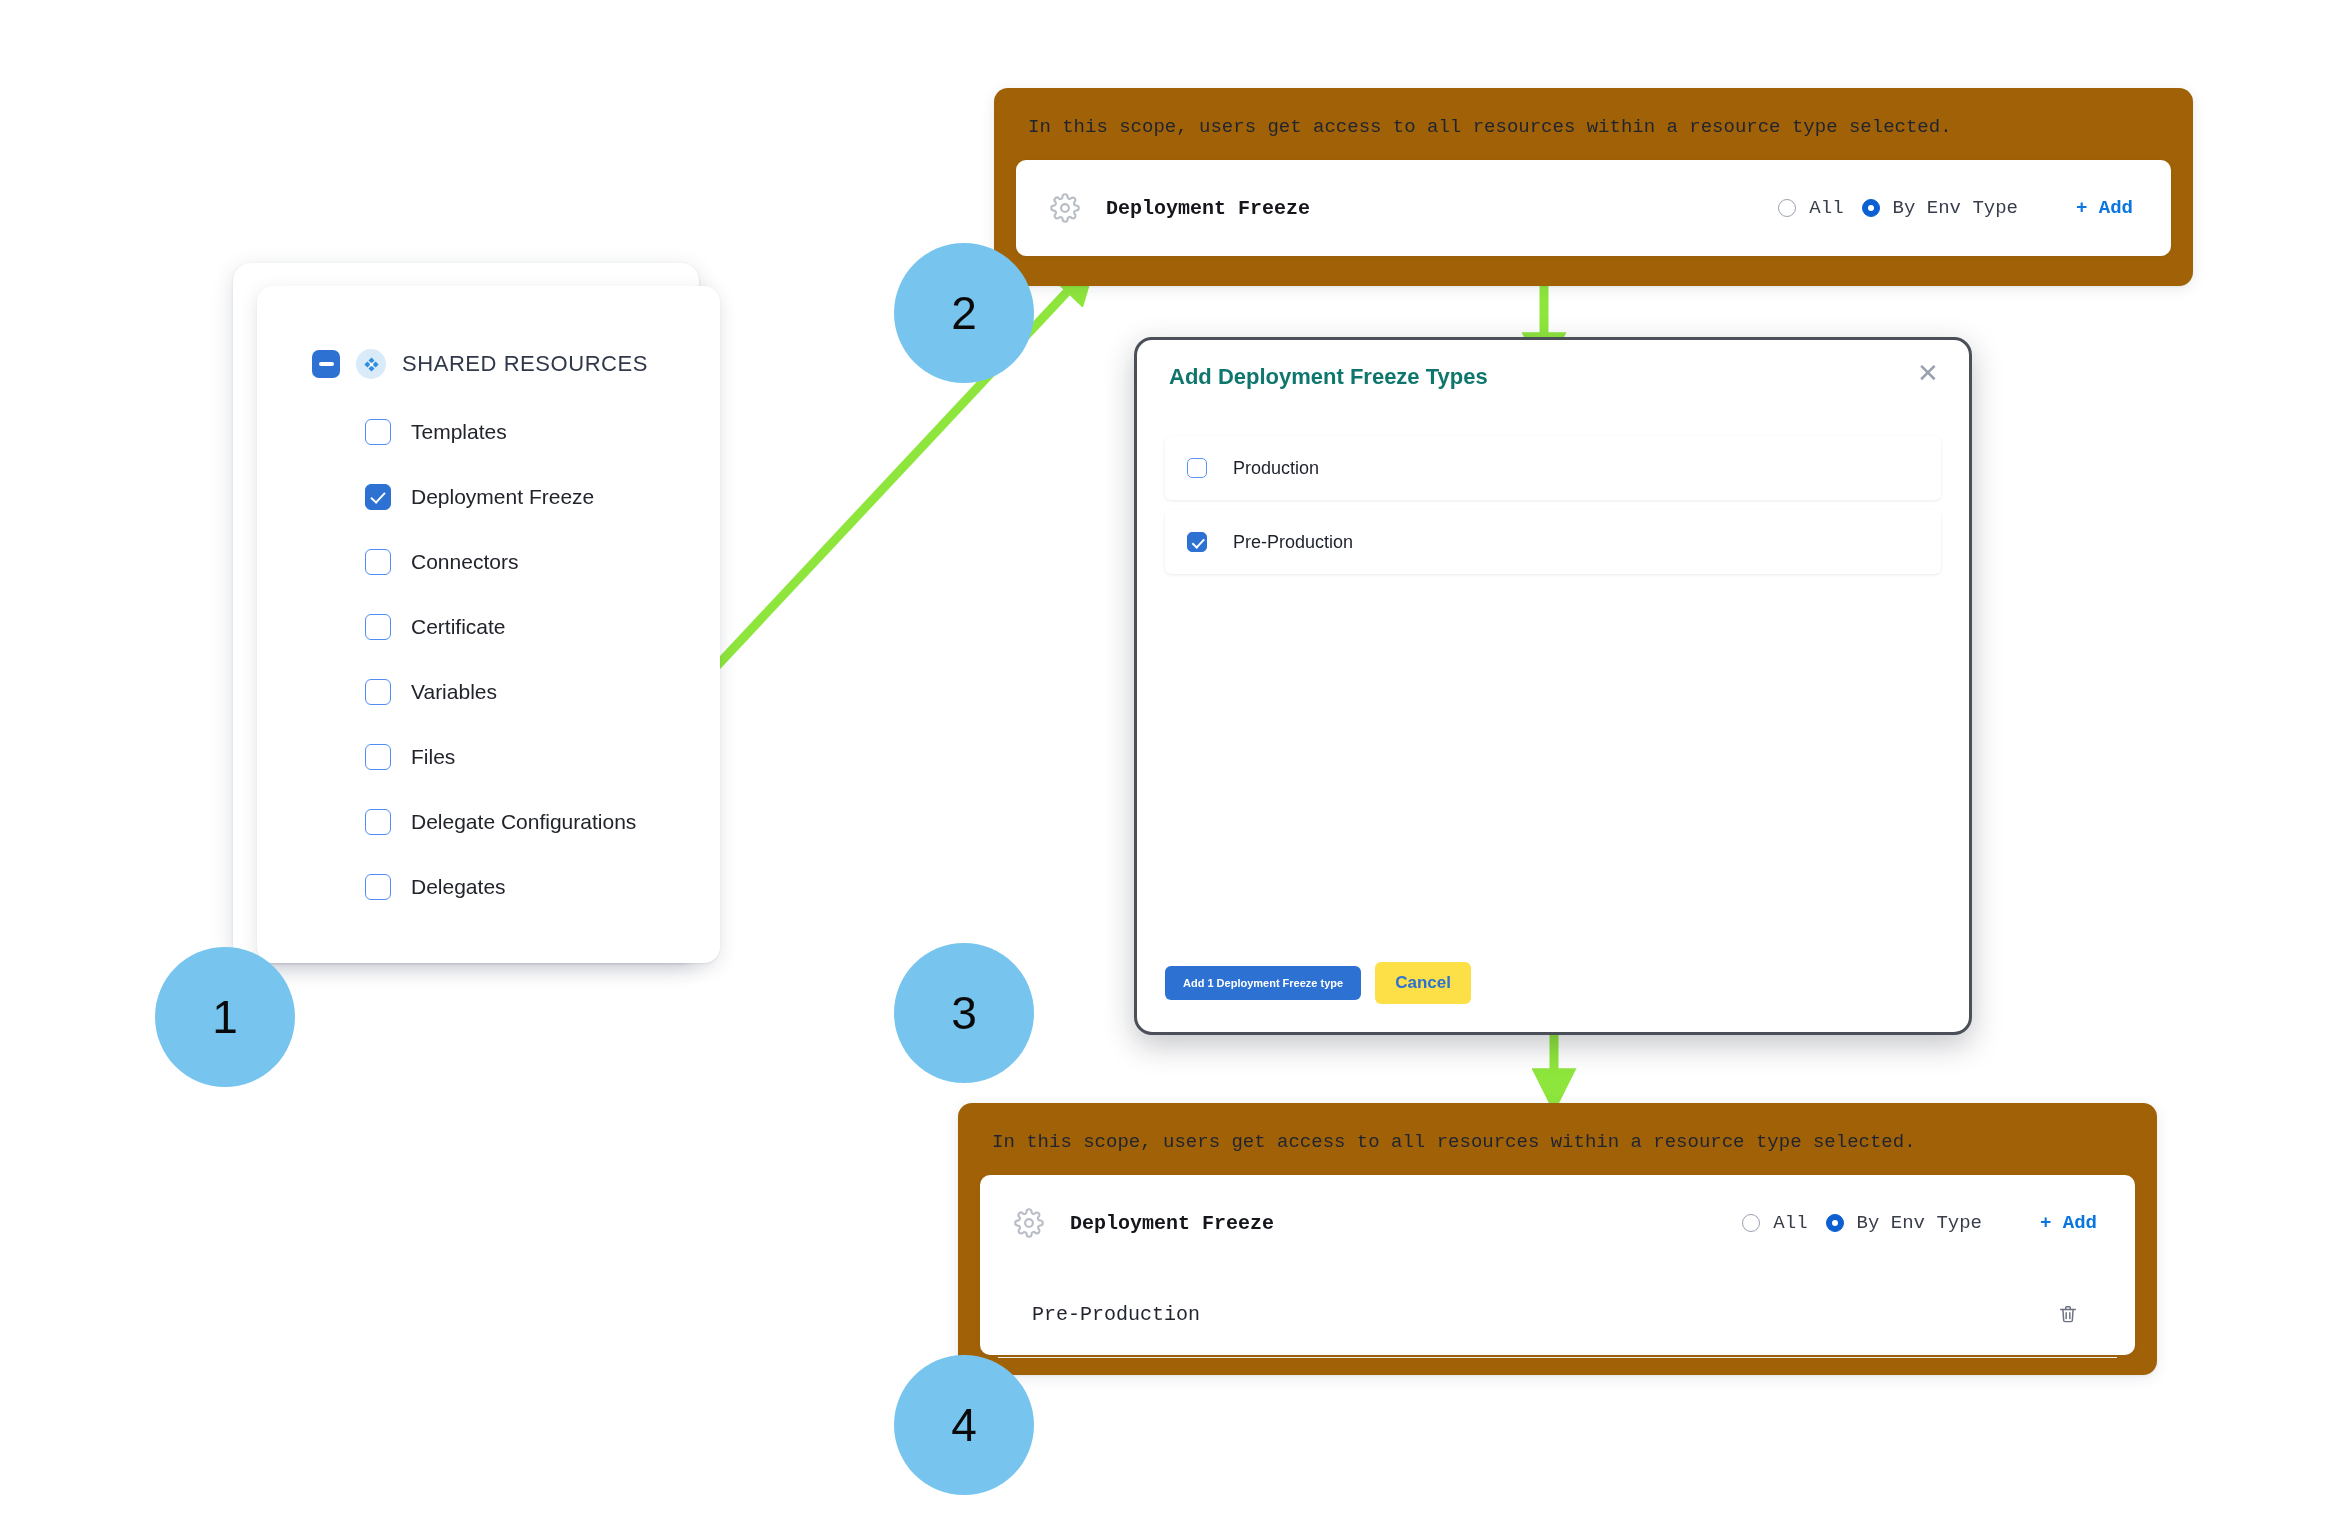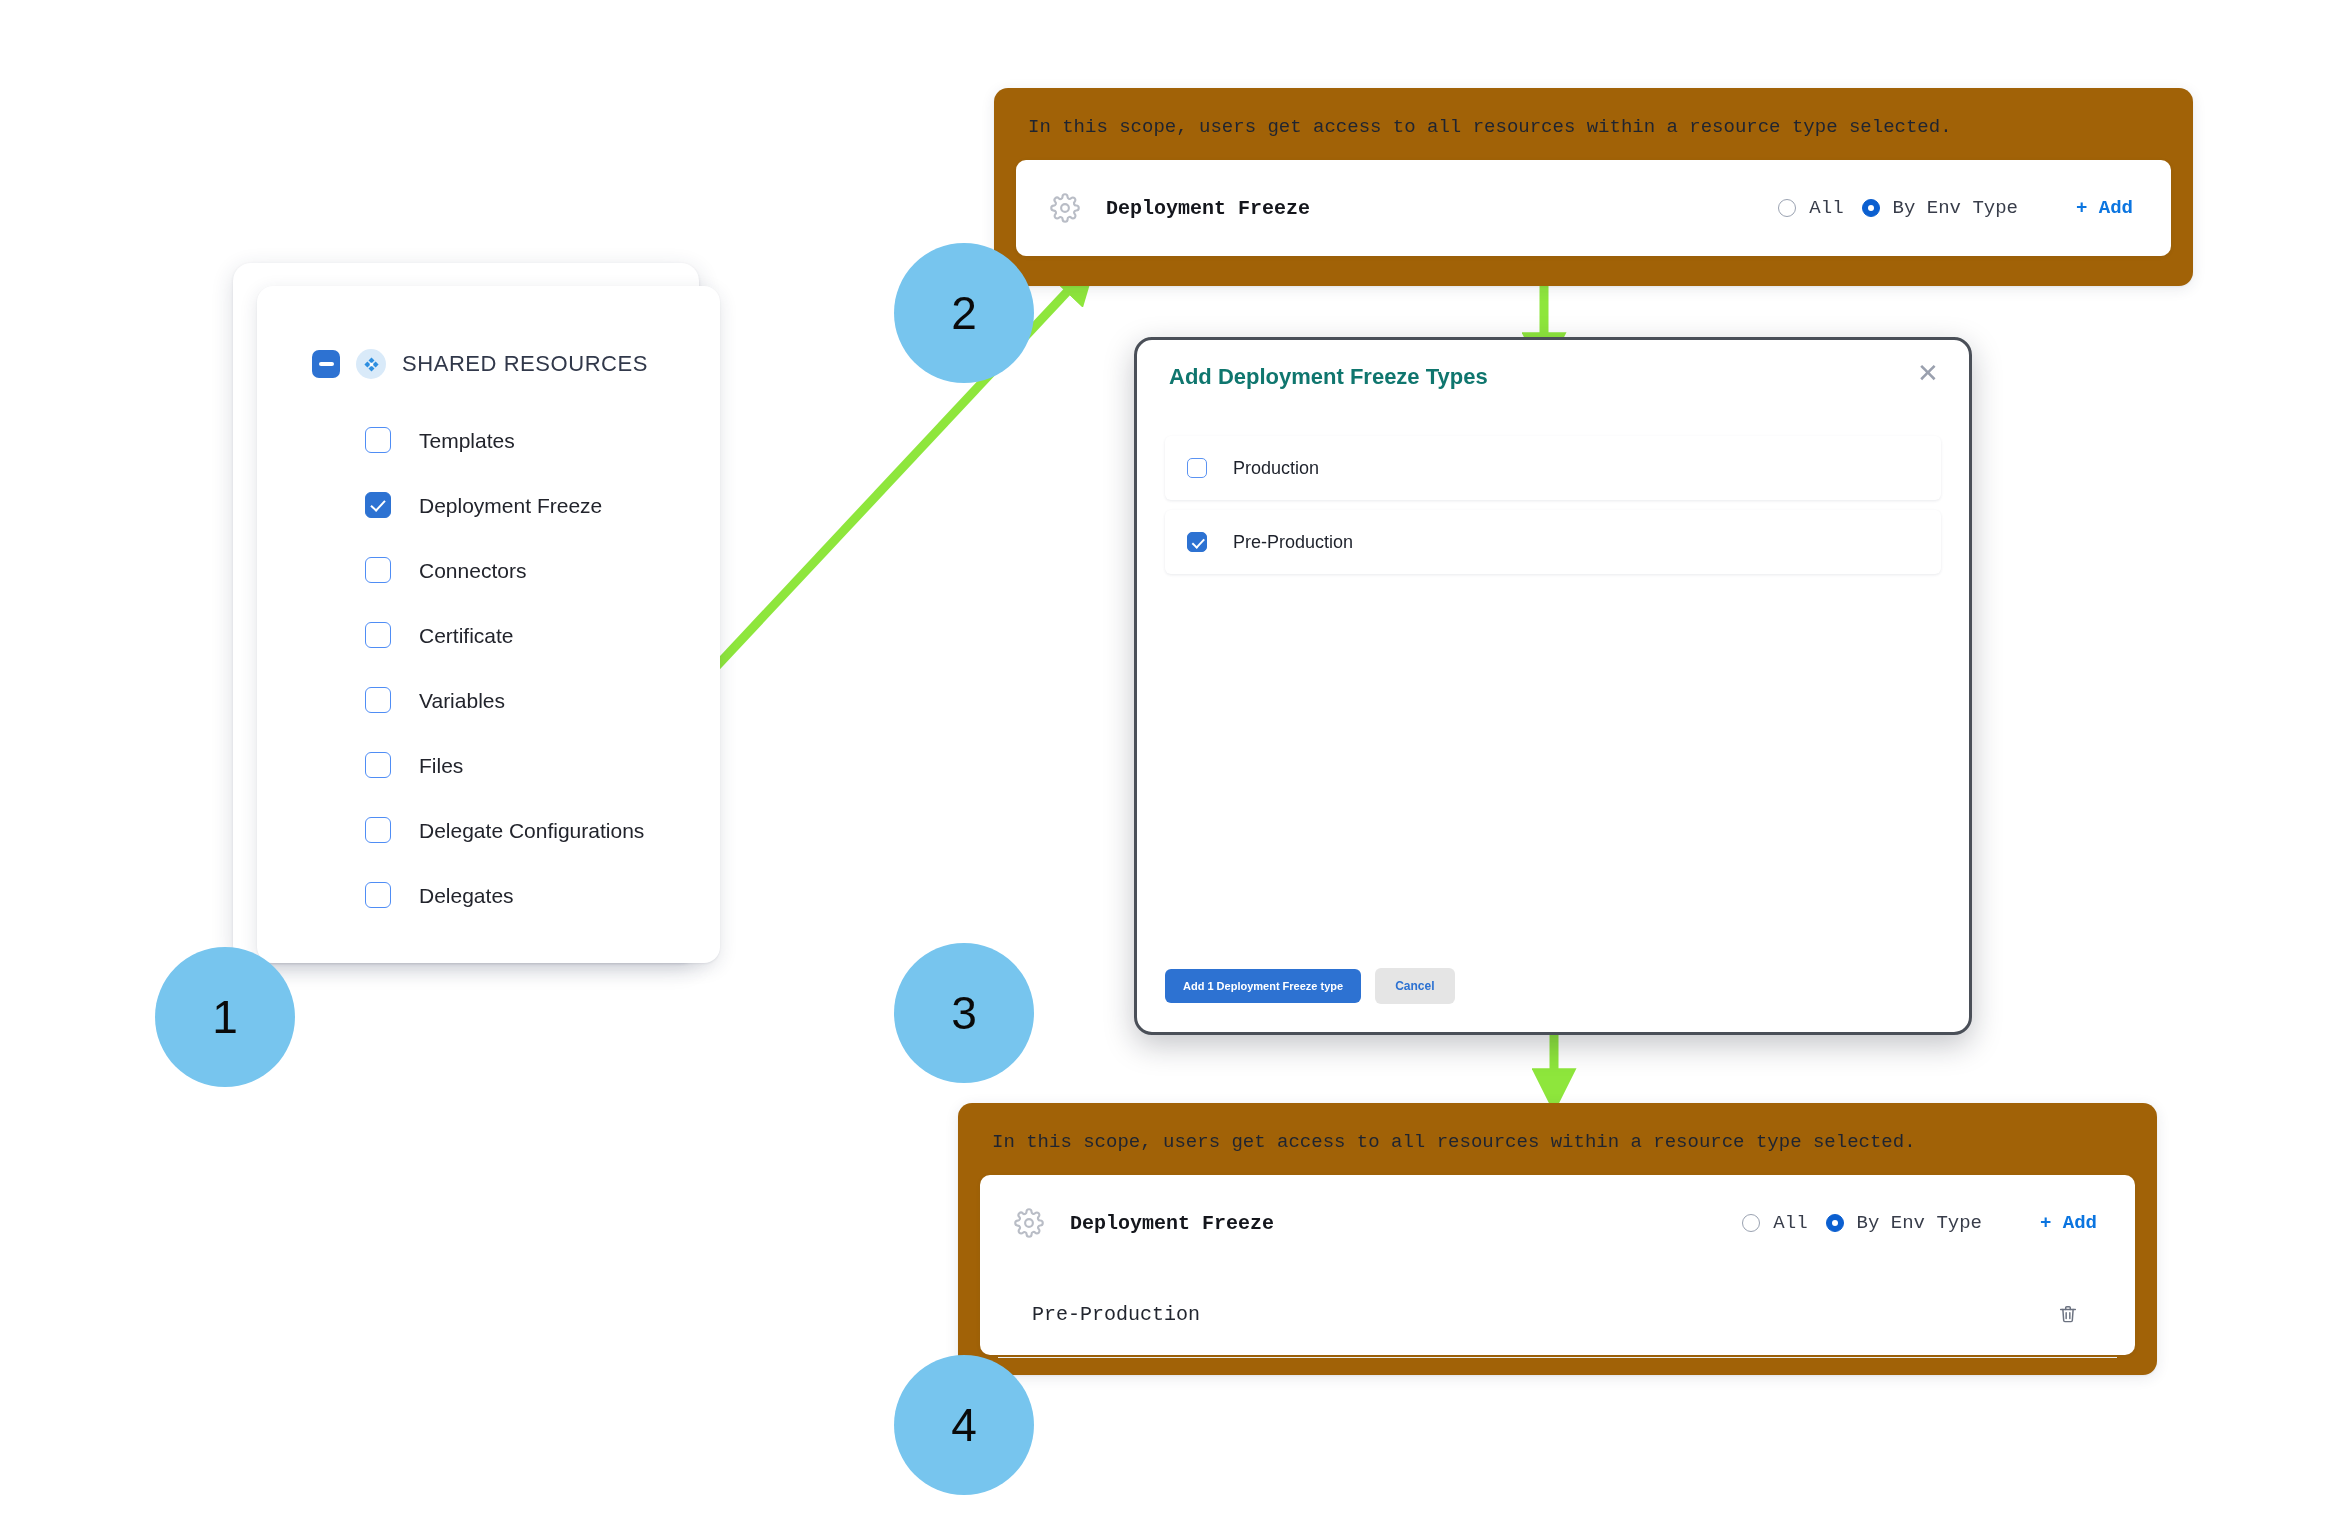--- a/index.html
+++ b/index.html
@@ -102,22 +102,22 @@
   }
 
   .tree-list {
     position: absolute;
     left: 108px;
     top: 124px;
     width: 340px;
   }
   .tree-item {
     display: flex;
-    align-items: flex-end;
-    gap: 28px;
+    align-items: center;
+    gap: 20px;
     height: 43px;
     margin-bottom: 22px;
   }
   .cb {
     width: 26px;
     height: 26px;
     border-radius: 6px;
     border: 1.8px solid #4f8df5;
     background: #ffffff;
     box-sizing: border-box;
@@ -355,23 +355,23 @@
     background: #2d72d2;
     color: #ffffff;
     font-size: 11px;
     font-weight: bold;
     border-radius: 6px;
     padding: 11px 18px;
     border: none;
     font-family: "Liberation Sans", sans-serif;
   }
   .btn-ghost {
-    background: #e5e5e5;
+    background: #fde047;
     color: #2d72d2;
-    font-size: 12px;
+    font-size: 17px;
     font-weight: bold;
     border-radius: 6px;
     padding: 11px 20px;
     border: none;
     font-family: "Liberation Sans", sans-serif;
   }
 
   
   .step-circle {
     position: absolute;

